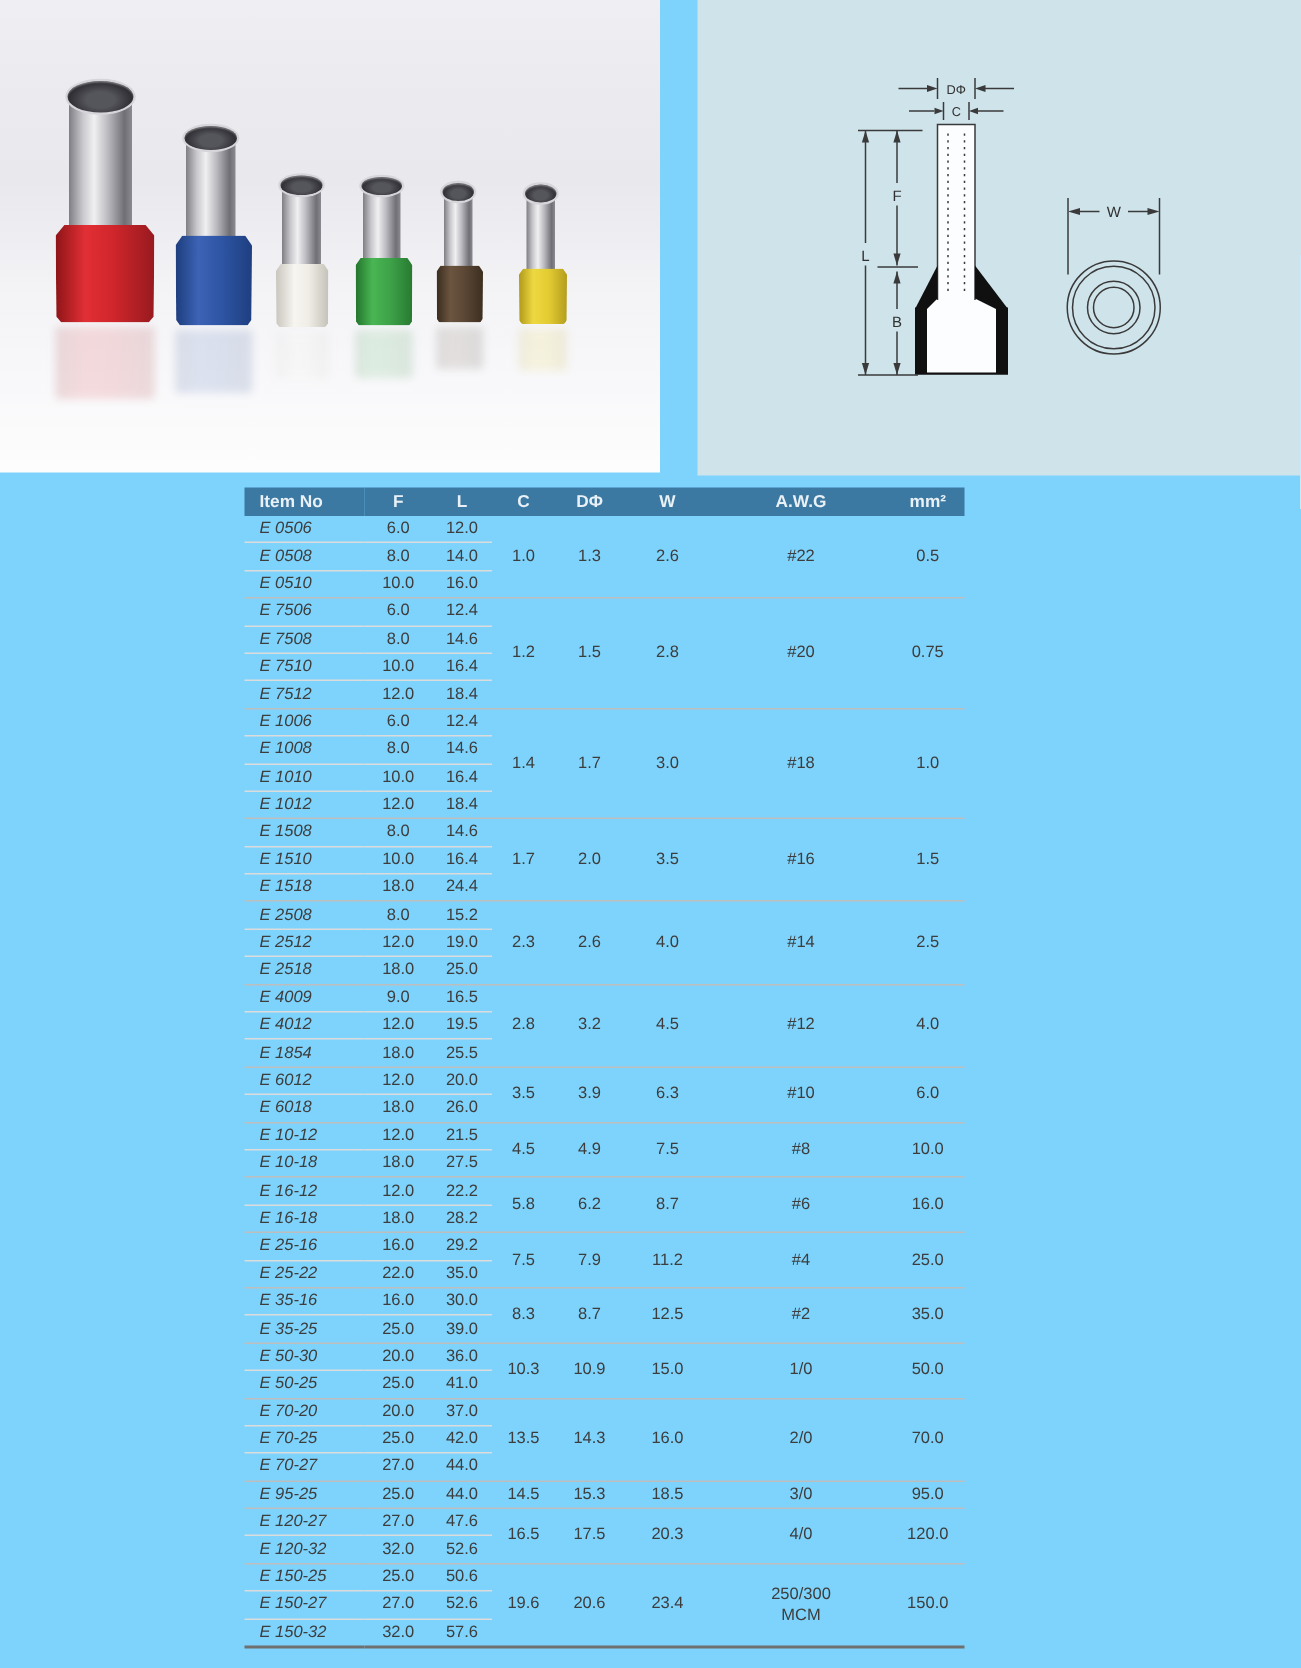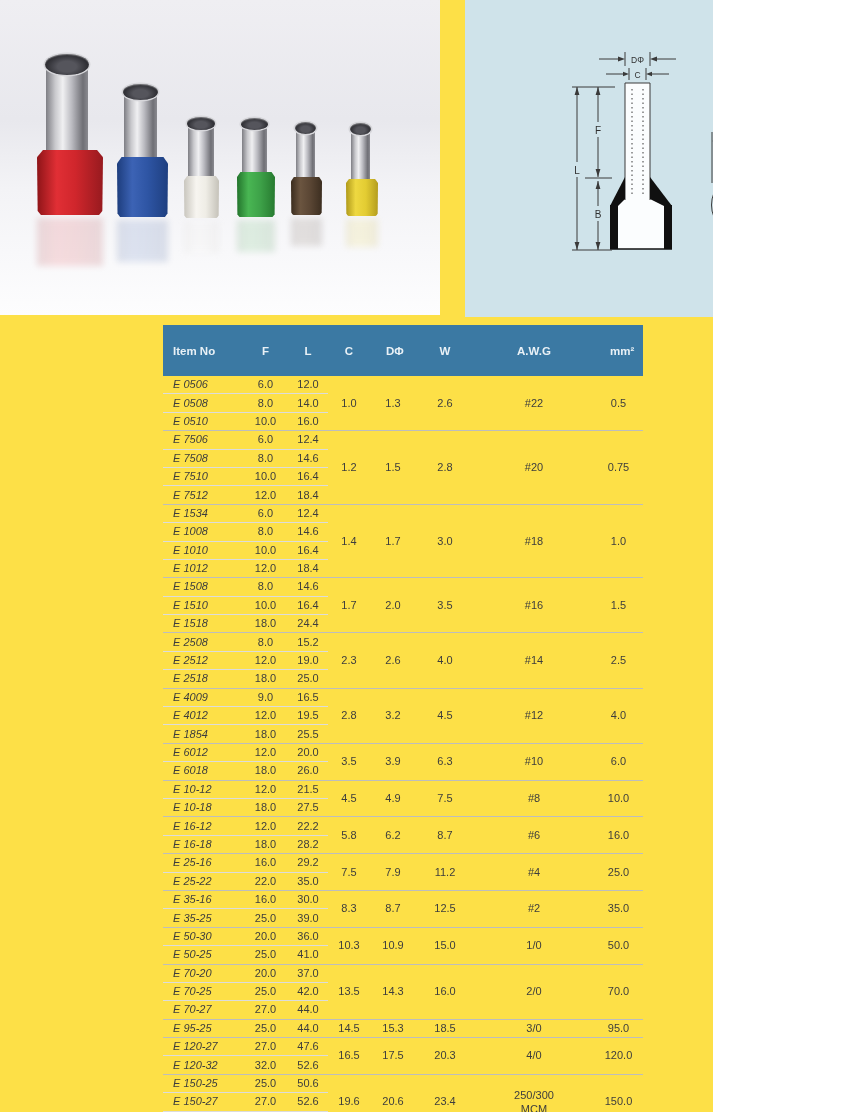--- a/index.html
+++ b/index.html
@@ -1,16 +1,16 @@
 <!DOCTYPE html>
 <html><head>
 <meta charset="utf-8">
 <style>
   html,body{margin:0;padding:0;background:#fff;}
-  .canvas{position:relative;width:713px;height:1112px;background:#fde047;overflow:hidden;
+  .canvas{position:relative;width:867px;height:1112px;background:#7dd3fc;overflow:hidden;
           font-family:"Liberation Sans","DejaVu Sans",sans-serif;}
 
   
   .photo{position:absolute;left:0;top:0;width:440px;height:315px;
          background:linear-gradient(180deg,#efeef2 0%,#e8e8ed 38%,#f3f3f6 60%,#fdfdfe 100%);}
   .ferrule,.tube,.sleeve,.opening,.refl{position:absolute;}
   .tube{background:linear-gradient(90deg,#7e7e84,#c9c9cd 22%,#f0f0f2 40%,#b9b9bf 62%,#6f6f75 88%,#8a8a90);
         border-radius:3px 3px 0 0;}
   .opening{left:-1px;right:-1px;top:-4px;height:22%;min-height:5px;border-radius:50%;
            background:radial-gradient(ellipse at 50% 60%,#55555c 30%,#26262b 75%);
@@ -32,21 +32,21 @@
   .s-yellow .tube{left:351px;top:127px;width:19px;height:55px;}.s-yellow .sleeve{left:346px;top:179px;width:32px;height:37px;} .s-yellow .refl{left:346px;top:219px;width:32px;height:28px;}
 
   
   .diagram{position:absolute;left:465px;top:0;width:402px;height:317px;background:#cfe3ea;}
   .diagram svg{display:block;}
 
   
   table.spec{position:absolute;left:163px;top:325px;width:480px;border-collapse:collapse;
              font-size:11px;color:#3d3d3d;table-layout:fixed;}
   table.spec th{background:#3b79a3;color:#e9f1f6;font-weight:bold;font-size:11.5px;
-                height:19px;text-align:center;padding:16px;}
+                height:19px;text-align:center;padding:0;}
   table.spec th.item{text-align:left;padding-left:10px;}
   table.spec td{height:17.4px;line-height:17px;text-align:center;padding:0;
                 border-bottom:1px solid #dcdcdc;}
   table.spec td.item{text-align:left;padding-left:10px;font-style:italic;}
   table.spec tr.ge > td{border-bottom-color:#bdbdbd;}
   table.spec td.shared{border-bottom:1px solid #bdbdbd;vertical-align:middle;}
   table.spec td.awg2{white-space:pre-line;line-height:14px;}
   table.spec tr.bend > td, table.spec td.thick{border-bottom:2.5px solid #6f6f6f;}
 </style>
 </head>
@@ -235,21 +235,21 @@
           <td>10.0</td>
           <td>16.4</td>
         </tr>
       <tr class="ge">
           <td class="item">E 7512</td>
           <td>12.0</td>
           <td>18.4</td>
         </tr>
 
       <tr>
-          <td class="item">E 1534</td>
+          <td class="item">E 1006</td>
           <td>6.0</td>
           <td>12.4</td>
           <td class="shared" rowspan="4">1.4</td>
           <td class="shared" rowspan="4">1.7</td>
           <td class="shared" rowspan="4">3.0</td>
           <td class="shared" rowspan="4">#18</td>
           <td class="shared" rowspan="4">1.0</td>
         </tr>
       <tr>
           <td class="item">E 1008</td>

